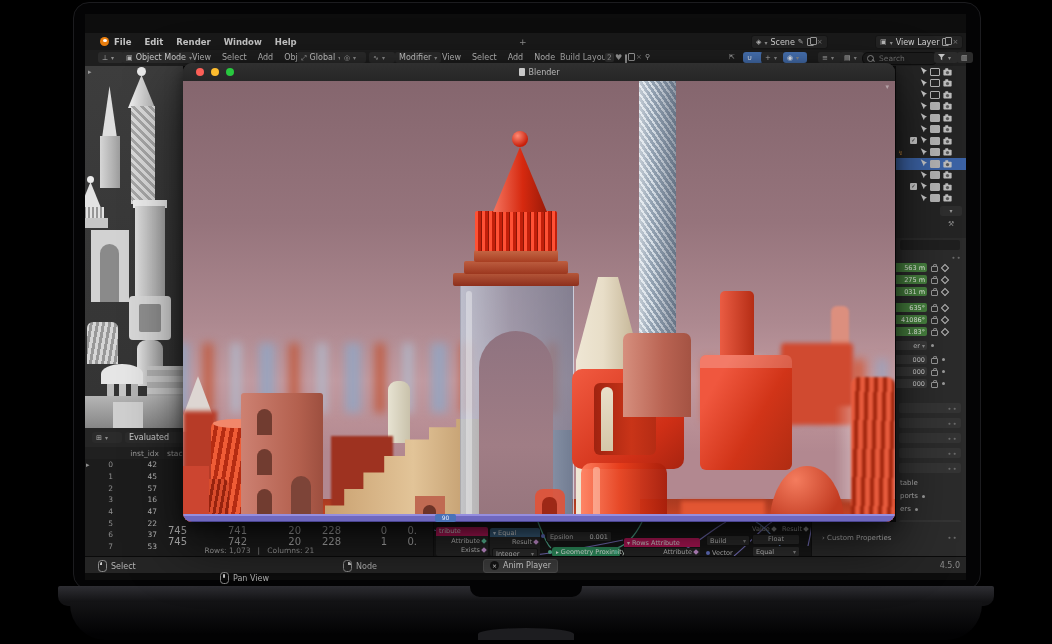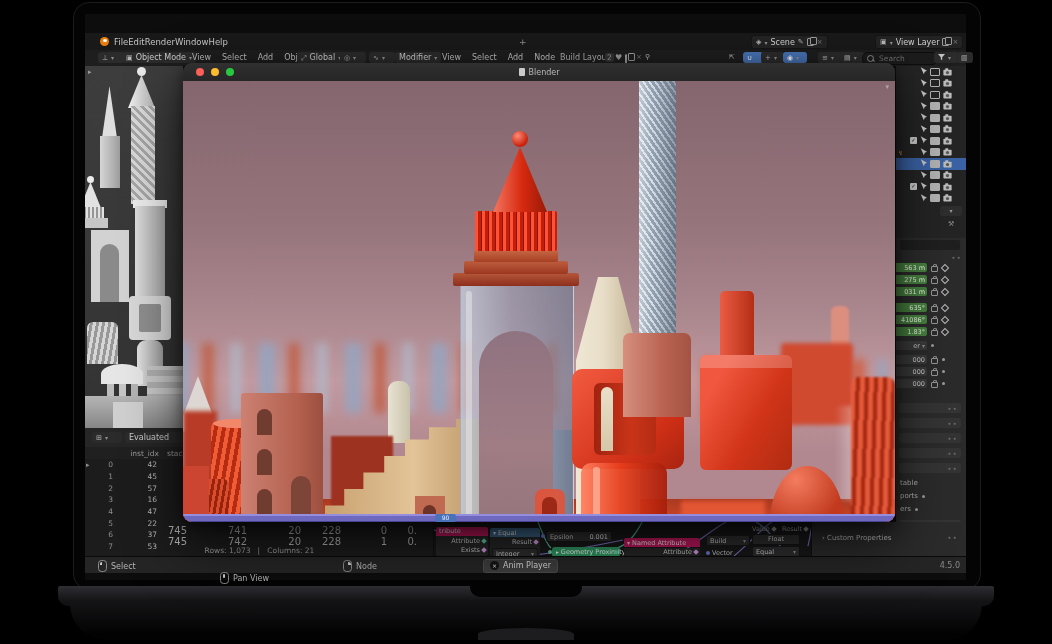--- a/index.html
+++ b/index.html
@@ -8,21 +8,21 @@
   .abs{position:absolute;}
   
   .screen-bezel{left:73px;top:2px;width:906px;height:586px;border-radius:16px;background:#040405;border:1px solid #1c1c1f;box-shadow:0 0 0 1px #000;}
   .deck{left:58px;top:586px;width:936px;height:20px;background:linear-gradient(180deg,#2e2e33,#121214 80%);border-radius:2px 2px 10px 10px;}
   .base{left:70px;top:602px;width:912px;height:38px;background:linear-gradient(180deg,#141416,#020203 85%);border-radius:0 0 36px 36px;}
   .notch{left:470px;top:586px;width:112px;height:11px;background:#040405;border-radius:0 0 10px 10px;}
   .scoop{left:478px;top:628px;width:96px;height:12px;background:#1d1d20;border-radius:50% 50% 0 0;}
   
   .ui-bg{left:85px;top:14px;width:881px;height:566px;background:#0d0d0d;}
   .topbar{left:85px;top:33px;width:881px;height:17px;background:#191919;border-bottom:1px solid #0b0b0b;display:flex;align-items:center;}
-  .menus{position:absolute;left:29px;display:flex;}
+  .menus{position:absolute;left:29px;display:flex;gap:13px;font-weight:bold;}
   .menu-item{font-size:8.5px;color:#c4c4c4;}
   .tabs{position:absolute;left:160px;display:flex;gap:4px;align-items:center;}
   .tab{font-size:8.5px;color:#909090;padding:2px 7px;border-radius:4px 4px 0 0;}
   .tab.active{background:#3a3a3a;color:#ececec;}
   .blogo{position:absolute;left:12px;top:4px;width:12px;height:9px;}
   .blogo::before{content:'';position:absolute;right:0;top:0;width:9px;height:9px;border-radius:50%;background:#e87d0d;}
   .blogo::after{content:'';position:absolute;right:2px;top:2px;width:4px;height:3px;border-radius:50%;background:#fff;}
   .selpill{position:absolute;top:2px;height:12px;display:flex;align-items:center;gap:3px;background:#232323;border:1px solid #151515;border-radius:3px;padding:0 4px;}
   .selpill .lbl{font-size:8px;color:#cfcfcf;}
   .chev{font-size:6px;color:#8d8d8d;}
@@ -625,21 +625,21 @@
         </div>
     </div>
     <div class="n ndd" style="left:112px;top:9px;width:58px;">
         <span>Epsilon</span>
         <span style="color:#e0e0e0;">0.001</span>
       </div>
     <span class="skc c-blue" style="position:absolute;left:107px;top:12px;"></span>
     <div class="n gpill" style="left:118px;top:25px;width:60px;"><span style="font-size:5.5px;">▸</span> <span>Geometry Proximity</span></div>
     <span class="skc c-green" style="position:absolute;left:114px;top:28px;"></span>
     <span class="skc c-green" style="position:absolute;left:180px;top:28px;"></span>
-    <div class="n nh red" style="left:190px;top:16px;width:70px;"><span class="chev" style="color:#eccfd6;">▾</span> <span>Named Attribute</span></div>
+    <div class="n nh red" style="left:190px;top:16px;width:70px;"><span class="chev" style="color:#eccfd6;">▾</span> <span>Rows Attribute</span></div>
     <div class="n nb" style="left:190px;top:26px;width:76px;height:8px;">
       <div class="nrow" style="justify-content:flex-end;padding:0 2px;">
           <span>Attribute</span>
           <span class="skd c-pink"></span>
         </div>
     </div>
     <div class="n ndd" style="left:272px;top:13px;width:36px;">
         <span>Build</span>
         <span class="chev">▾</span>
       </div>

